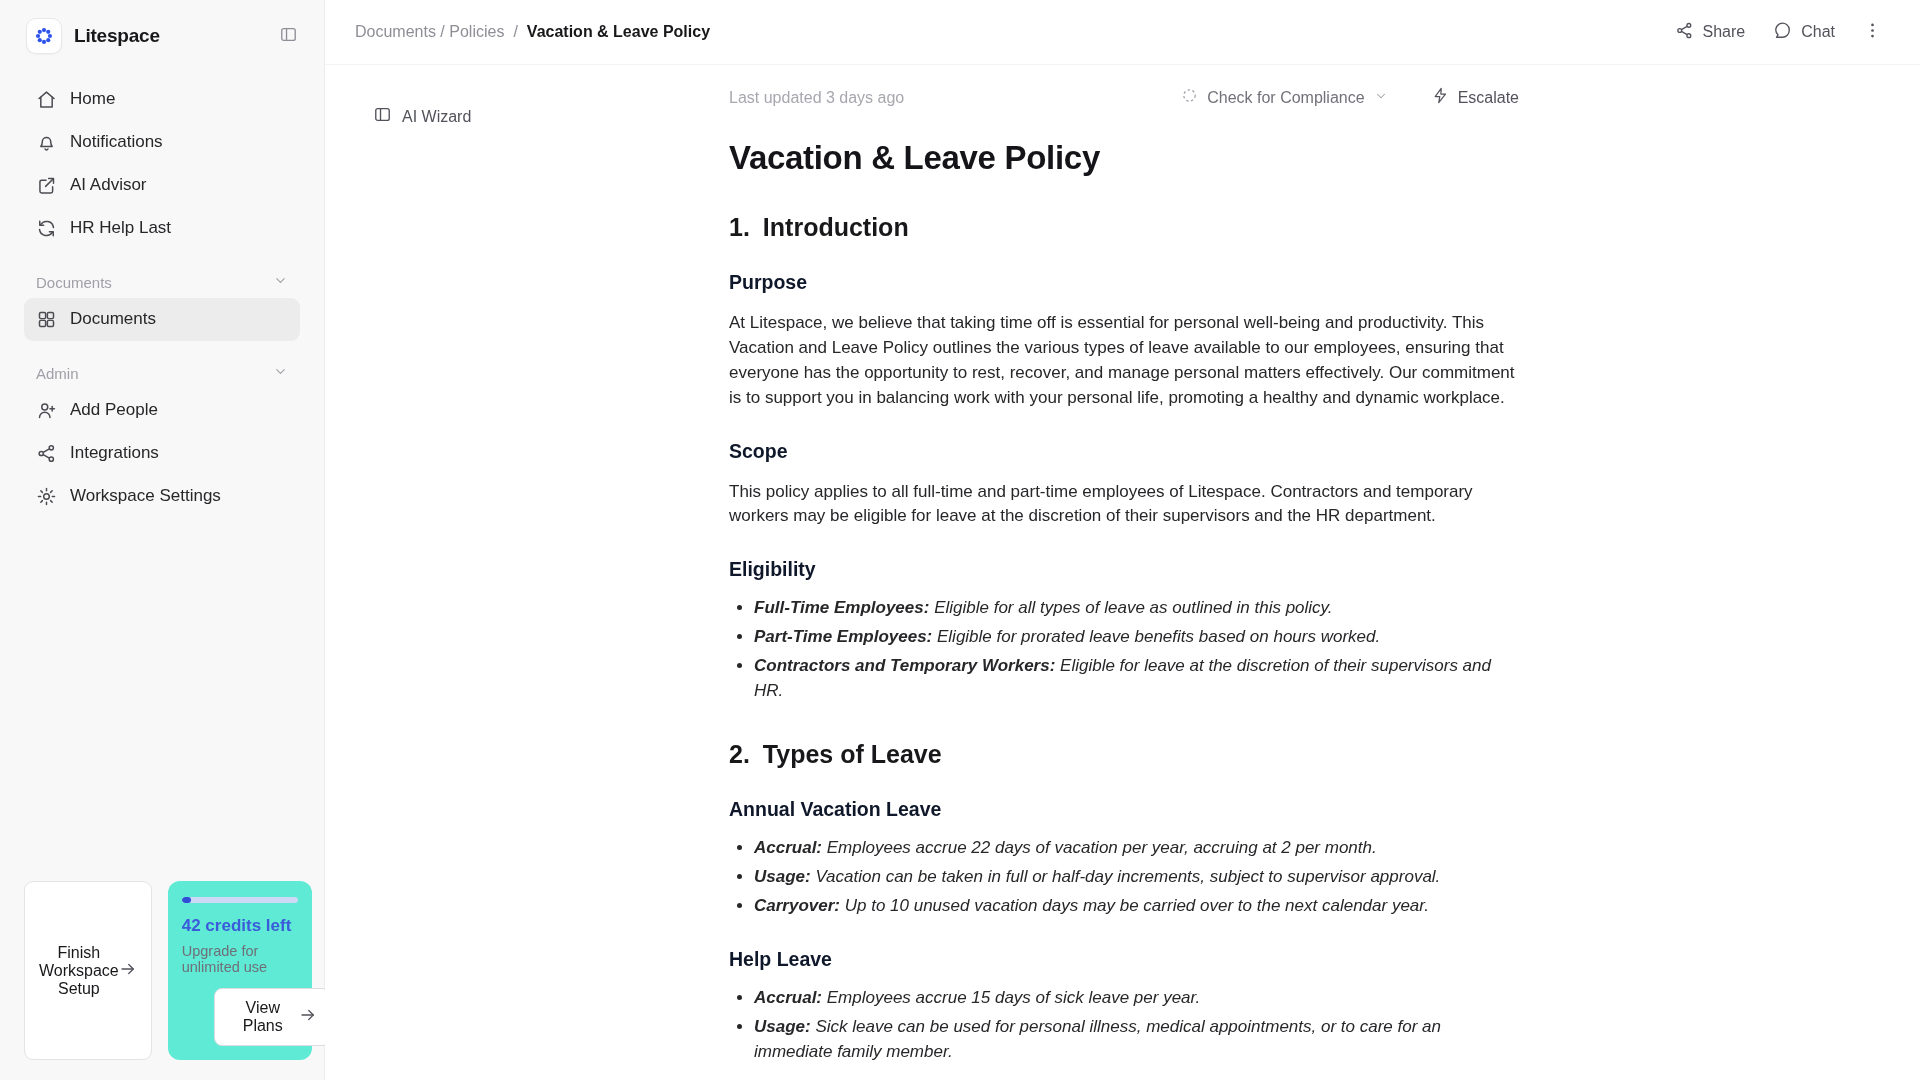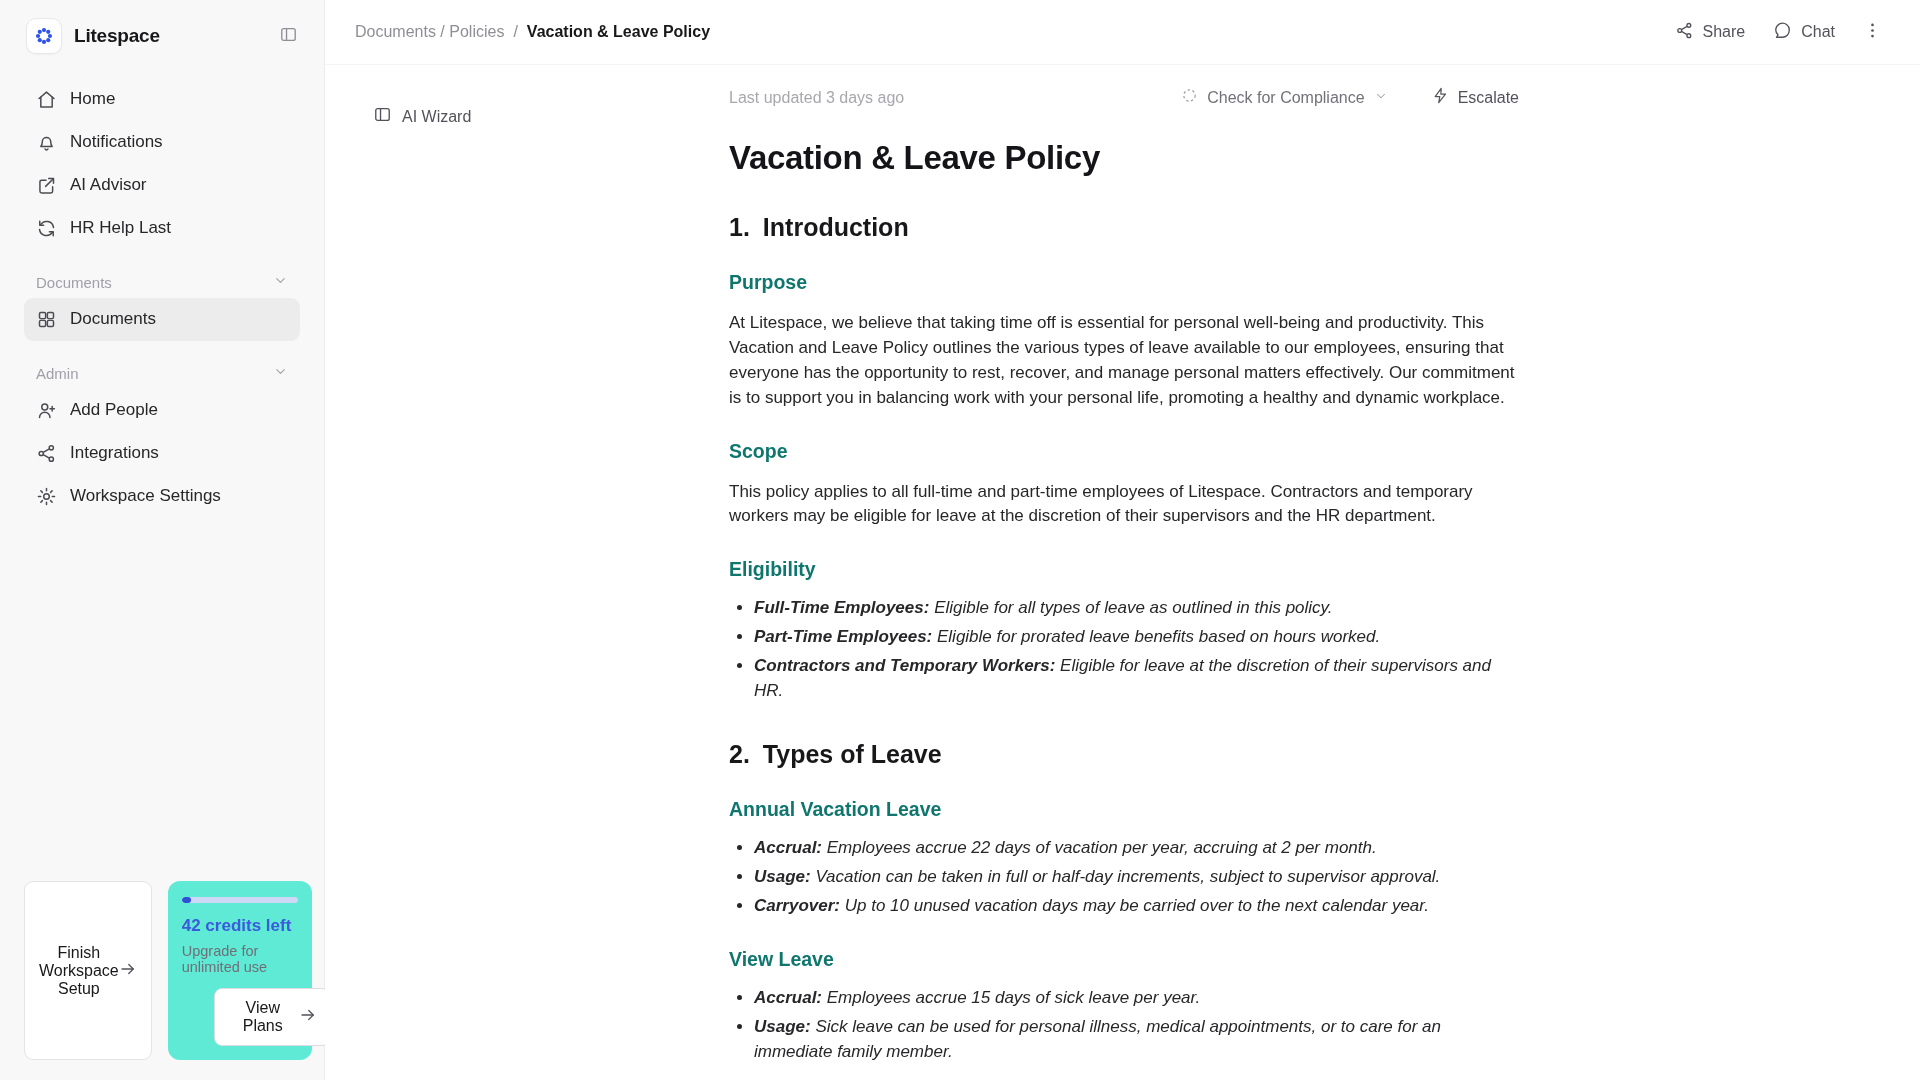--- a/index.html
+++ b/index.html
@@ -94,21 +94,21 @@
   .compliance { display:flex; align-items:center; gap:9px; color:#71717a; font-size:16px; cursor:pointer; }
   .compliance svg { width:17px; height:17px; color:#a1a1aa; }
   .compliance .chev svg { width:14px; height:14px; }
   .escalate { display:flex; align-items:center; gap:9px; color:#52525b; font-size:16px; cursor:pointer; }
   .escalate svg { width:17px; height:17px; }
 
   .doc { margin-left:404px; width:792px; color:#27272a; }
   .doc-title { font-size:33px; font-weight:800; color:#151519; letter-spacing:-.3px; margin:12px 0 4px; }
   .doc h2 { font-size:25px; font-weight:800; color:#18181b; margin:36px 0 6px; display:flex; }
   .doc h2 .num { margin-right:13px; }
-  .doc h3 { font-size:19.5px; font-weight:700; color:#0f766e; margin:29px 0 4px; }
+  .doc h3 { font-size:19.5px; font-weight:700; color:#0f172a; margin:29px 0 4px; }
   .doc p { font-size:17px; line-height:1.46; margin:17px 0; }
   .doc ul { margin:15px 0; padding-left:25px; }
   .doc li { font-size:17px; line-height:1.47; margin:4px 0;font-style:italic; }
   .doc strong { font-weight:700; }
 </style>
 </head>
 <body>
 
 <div class="app">
 
@@ -377,21 +377,21 @@
           <h2>
             <span class="num">2.</span>
             <span>Types of Leave</span>
           </h2>
           <h3>Annual Vacation Leave</h3>
           <ul>
             <li><strong>Accrual:</strong> Employees accrue 22 days of vacation per year, accruing at 2 per month.</li>
             <li><strong>Usage:</strong> Vacation can be taken in full or half-day increments, subject to supervisor approval.</li>
             <li><strong>Carryover:</strong> Up to 10 unused vacation days may be carried over to the next calendar year.</li>
           </ul>
-          <h3>View Leave</h3>
+          <h3>Help Leave</h3>
           <ul>
             <li><strong>Accrual:</strong> Employees accrue 15 days of sick leave per year.</li>
             <li><strong>Usage:</strong> Sick leave can be used for personal illness, medical appointments, or to care for an immediate family member.</li>
           </ul>
         </div>
     </article>
   </main>
 </div>
 
 </body></html>

